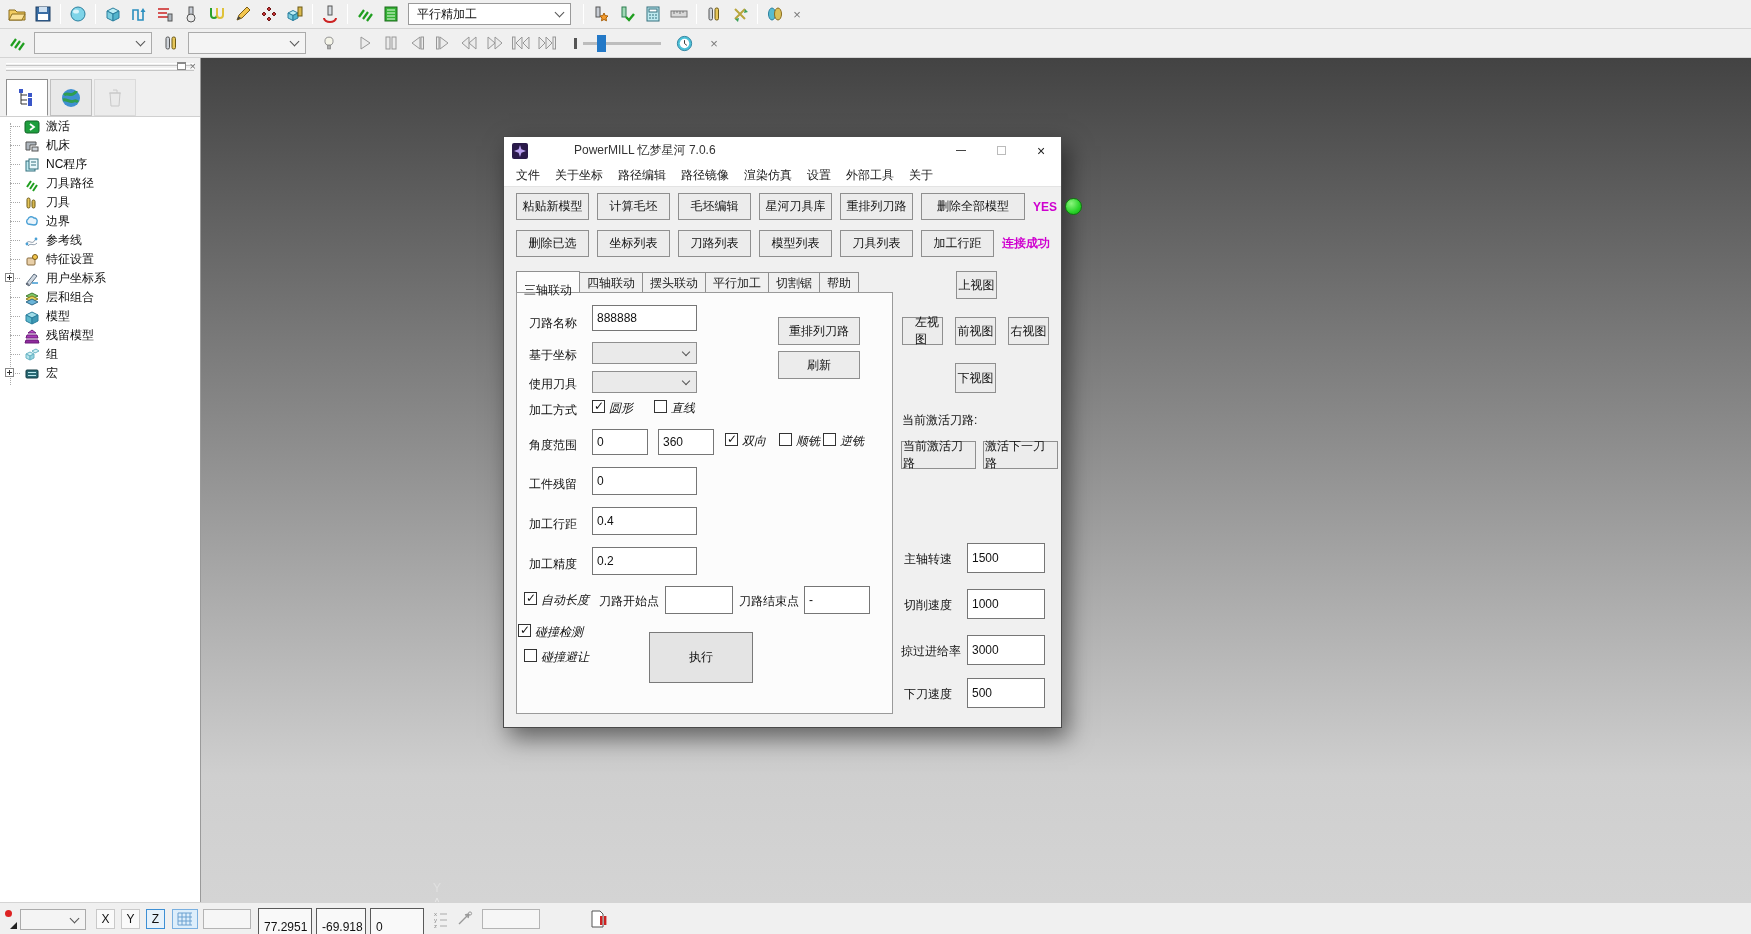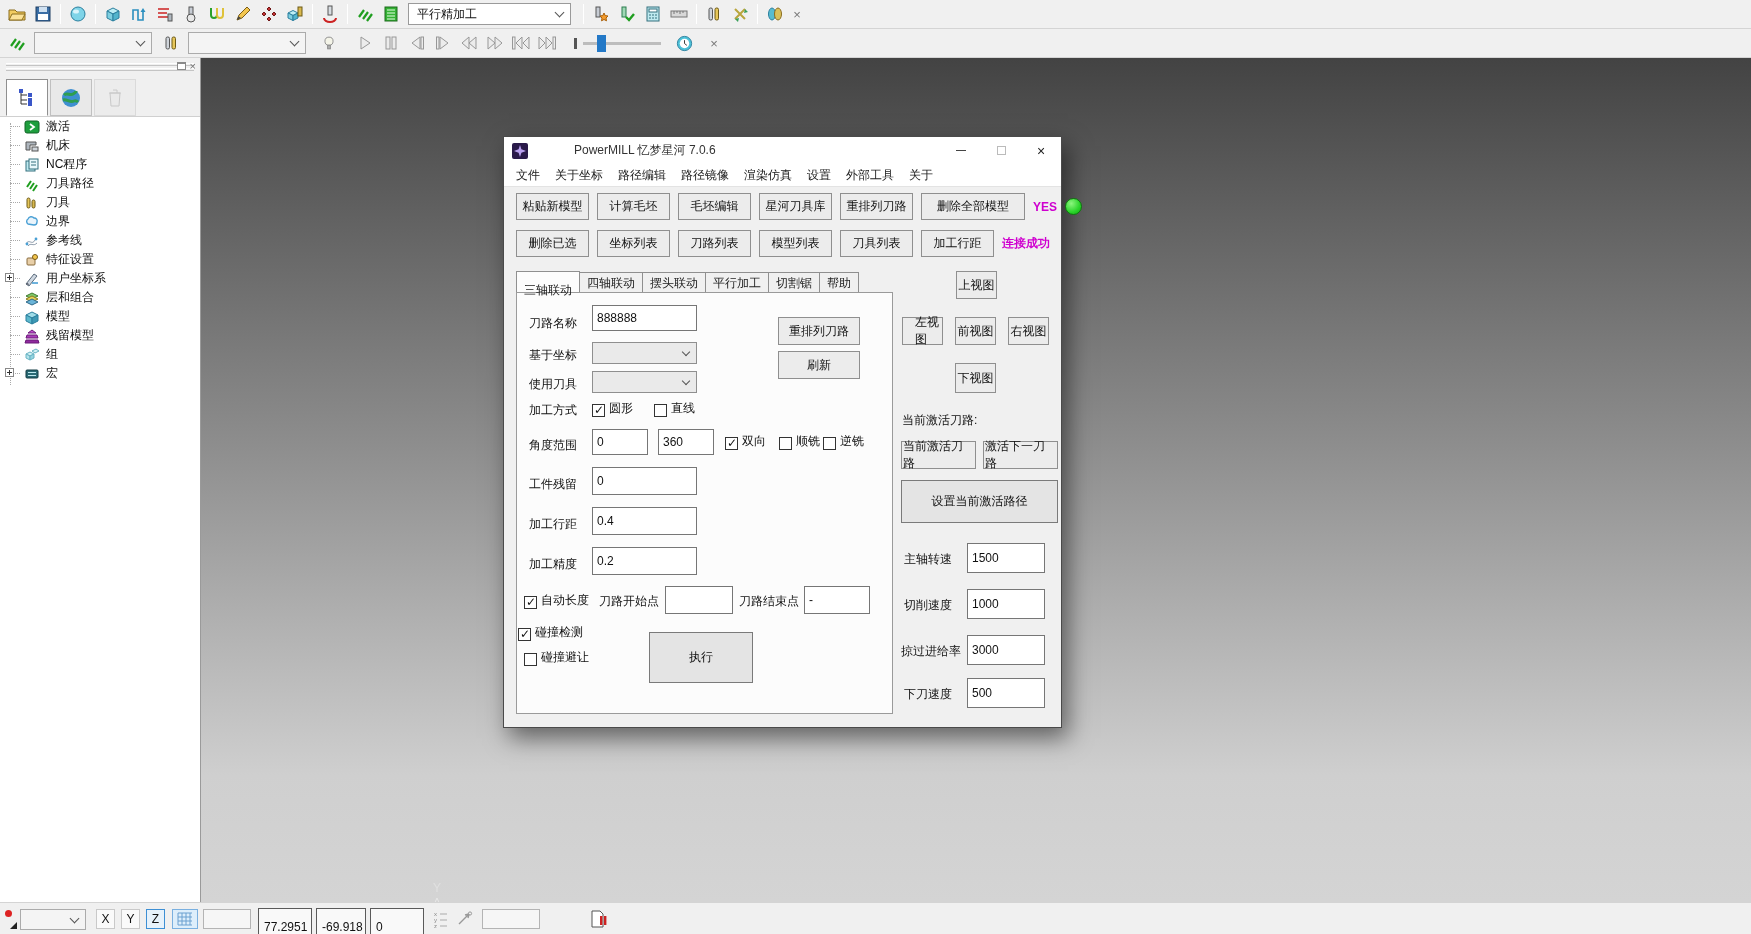--- a/index.html
+++ b/index.html
@@ -74,21 +74,21 @@
   #tabpage { position:absolute; left:12px; top:155px; width:377px; height:422px; background:#fcfcfc;
     border:1px solid #9a9a9a; }
   .fl { position:absolute; color:#111; }
   .fi { position:absolute; background:#fff; border:1px solid #767676; padding:0 4px; font-size:12px;
     font-family:"Liberation Sans","DejaVu Sans",sans-serif; color:#111; }
   .fsel { position:absolute; background:#eaeaea; border:1px solid #8f8f8f; display:flex; align-items:center; padding-left:5px; }
   .fsel .chev { width:6px; height:6px; border-right:1.3px solid #555; border-bottom:1.3px solid #555;
     transform:rotate(45deg); margin-left:auto; margin-right:7px; margin-top:-2px; }
   .pbtn { position:absolute; background:#ececec; border:1px solid #8f8f8f; display:flex; align-items:center;
     justify-content:center; color:#111; }
-  .cb { position:absolute; display:flex; align-items:flex-end; gap:4px; }
+  .cb { position:absolute; display:flex; align-items:flex-start; gap:4px;font-style:italic; }
   .cb .box { width:13px; height:13px; background:#fff; border:1px solid #333; position:relative; flex:none; }
   .cb.checked .box::after { content:"✓"; position:absolute; left:1px; top:-2px; font-size:12px; color:#111; }
   .rlab { position:absolute; color:#111; }
   .vbtn { position:absolute; background:#ececec; border:1px solid #8f8f8f; display:flex; align-items:center;
     justify-content:center; color:#111; }
 
   
   #statusbar { position:absolute; left:0; top:902px; width:1751px; height:32px; background:#f0f0f0;
     border-top:1px solid #d4d4d4; }
   .sb { position:absolute; top:5px; }
@@ -660,21 +660,20 @@
 
       <div class="vbtn" style="left:452px; top:134px; width:41px; height:28px;">上视图</div>
       <div class="vbtn" style="left:398px; top:180px; width:41px; height:28px;padding-left:12px;">左视图</div>
       <div class="vbtn" style="left:451px; top:180px; width:41px; height:28px;">前视图</div>
       <div class="vbtn" style="left:504px; top:180px; width:41px; height:28px;">右视图</div>
       <div class="vbtn" style="left:451px; top:226px; width:41px; height:30px;">下视图</div>
 
       <span class="rlab" style="left:398px; top:275px;">当前激活刀路:</span>
       <div class="vbtn" style="left:397px; top:304px; width:75px; height:28px; padding:0 1px;">当前激活刀路</div>
       <div class="vbtn" style="left:479px; top:304px; width:75px; height:28px; padding:0 1px;">激活下一刀路</div>
-      <div class="vbtn" style="left:397px; top:343px; width:157px; height:43px; background:#e4e4e4; border-color:#7a7a7a;">设置当前激活路径</div>
 
       <span class="rlab" style="left:400px; top:414px;">主轴转速</span>
       <input class="fi" style="left: 463px; top: 406px; width: 78px; height: 30px;" value="1500">
       <span class="rlab" style="left:400px; top:460px;">切削速度</span>
       <input class="fi" style="left: 463px; top: 452px; width: 78px; height: 30px;" value="1000">
       <span class="rlab" style="left:397px; top:506px;">掠过进给率</span>
       <input class="fi" style="left: 463px; top: 498px; width: 78px; height: 30px;" value="3000">
       <span class="rlab" style="left:400px; top:549px;">下刀速度</span>
       <input class="fi" style="left: 463px; top: 541px; width: 78px; height: 30px;" value="500">
     </div>

